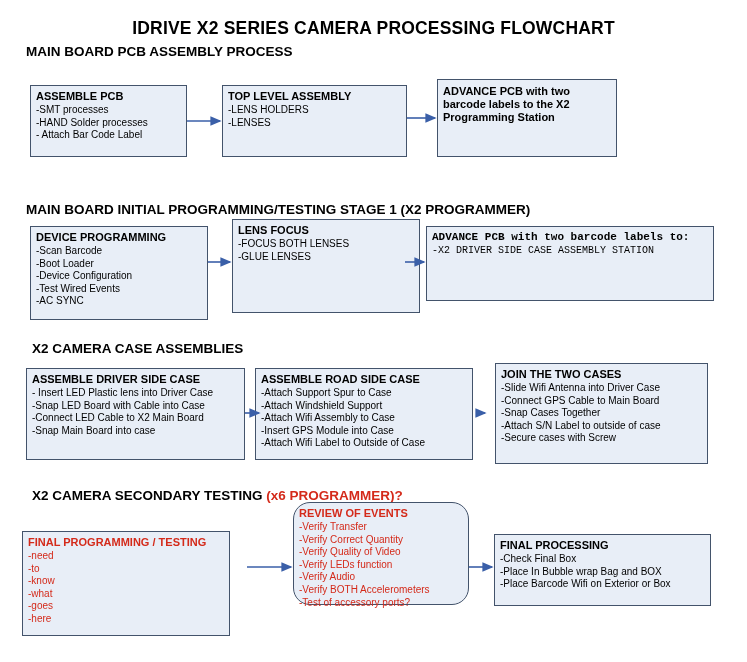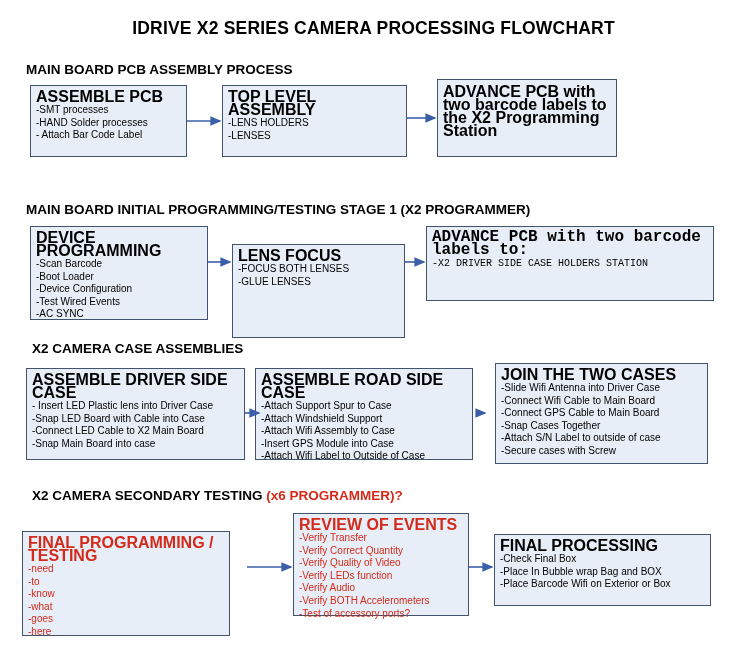--- a/index.html
+++ b/index.html
@@ -41,21 +41,21 @@
     color: #d42a1a;
   }
   .box {
     position: absolute;
     background: #e8eef7;
     border: 1px solid #43536b;
     box-sizing: border-box;
   }
   .box .bhead {
     display: block;
-    font-size: 16px;
+    font-size: 11px;
     font-weight: bold;
     padding: 4px 5px 1px 5px;
     line-height: 13px;
   }
   .box .blines {
     display: block;
     padding: 0 5px 3px 5px;
   }
   .box .bline {
     display: block;
@@ -75,21 +75,21 @@
     pointer-events: none;
   }
 </style>
 </head>
 <body>
 
 <div id="canvas">
 
   <div class="title">IDRIVE X2  SERIES CAMERA PROCESSING FLOWCHART</div>
 
-  <div class="section-head" style="left:26px; top:62px;">
+  <div class="section-head" style="left:26px; top:44px;">
     <span>MAIN BOARD PCB ASSEMBLY PROCESS</span>
   </div>
   <div class="section-head" style="left:26px; top:202px;">
     <span>MAIN BOARD INITIAL PROGRAMMING/TESTING STAGE 1 (X2 PROGRAMMER)</span>
   </div>
   <div class="section-head" style="left:32px; top:341px;">
     <span>X2 CAMERA CASE ASSEMBLIES</span>
   </div>
   <div class="section-head" style="left:32px; top:488px;">
     <span>X2 CAMERA SECONDARY TESTING  </span><span class="accent">(x6 PROGRAMMER)?</span>
@@ -120,32 +120,32 @@
     <span class="bhead">DEVICE PROGRAMMING</span>
     <span class="blines">
       <span class="bline">-Scan Barcode</span>
       <span class="bline">-Boot Loader</span>
       <span class="bline">-Device Configuration</span>
       <span class="bline">-Test Wired Events</span>
       <span class="bline">-AC SYNC</span>
     </span>
   </div>
 
-  <div class="box" style="left:232px; top:244px; width:173px; height:94px;">
+  <div class="box" style="left:232px; top:219px; width:188px; height:94px;">
     <span class="bhead">LENS FOCUS</span>
     <span class="blines">
       <span class="bline">-FOCUS BOTH LENSES</span>
       <span class="bline">-GLUE LENSES</span>
     </span>
   </div>
 
   <div class="box" style="left:426px; top:226px; width:288px; height:75px;font-family:Liberation Mono, monospace;">
     <span class="bhead">ADVANCE PCB with two barcode labels to:</span>
     <span class="blines">
-      <span class="bline">-X2 DRIVER  SIDE  CASE  HOLDERS STATION</span>
+      <span class="bline">-X2 DRIVER  SIDE  CASE  ASSEMBLY STATION</span>
     </span>
   </div>
 
   <div class="box" style="left:26px; top:368px; width:219px; height:92px;">
     <span class="bhead">ASSEMBLE DRIVER SIDE CASE</span>
     <span class="blines">
       <span class="bline">- Insert LED Plastic lens into Driver Case</span>
       <span class="bline">-Snap LED Board with Cable into Case</span>
       <span class="bline">-Connect LED Cable to X2 Main Board</span>
       <span class="bline">-Snap Main Board into case</span>
@@ -160,41 +160,40 @@
       <span class="bline">-Attach Wifi Assembly to Case</span>
       <span class="bline">-Insert GPS Module into Case</span>
       <span class="bline">-Attach Wifi Label to Outside of Case</span>
     </span>
   </div>
 
   <div class="box" style="left:487px; top:363px; width:213px; height:101px;margin-left:8px;">
     <span class="bhead">JOIN THE TWO CASES</span>
     <span class="blines">
       <span class="bline">-Slide Wifi Antenna into Driver Case</span>
-      <span class="bline">-Connect Wifi Cable to Main Board</span>
       <span class="bline">-Connect GPS Cable to Main Board</span>
       <span class="bline">-Snap Cases Together</span>
       <span class="bline">-Attach S/N Label to outside of case</span>
       <span class="bline">-Secure cases with Screw</span>
     </span>
   </div>
 
   <div class="box red" style="left:22px; top:531px; width:208px; height:105px;">
     <span class="bhead">FINAL PROGRAMMING / TESTING</span>
     <span class="blines">
       <span class="bline">-need</span>
       <span class="bline">-to</span>
       <span class="bline">-know</span>
       <span class="bline">-what</span>
       <span class="bline">-goes</span>
       <span class="bline">-here</span>
     </span>
   </div>
 
-  <div class="box red" style="left:293px; top:513px; width:176px; height:103px;">
+  <div class="box red" style="left:293px; top:502px; width:176px; height:103px;border-radius:17px;">
     <span class="bhead">REVIEW OF EVENTS</span>
     <span class="blines">
       <span class="bline">-Verify Transfer</span>
       <span class="bline">-Verify Correct Quantity</span>
       <span class="bline">-Verify Quality of Video</span>
       <span class="bline">-Verify LEDs function</span>
       <span class="bline">-Verify Audio</span>
       <span class="bline">-Verify BOTH Accelerometers</span>
       <span class="bline">-Test of accessory ports?</span>
     </span>

